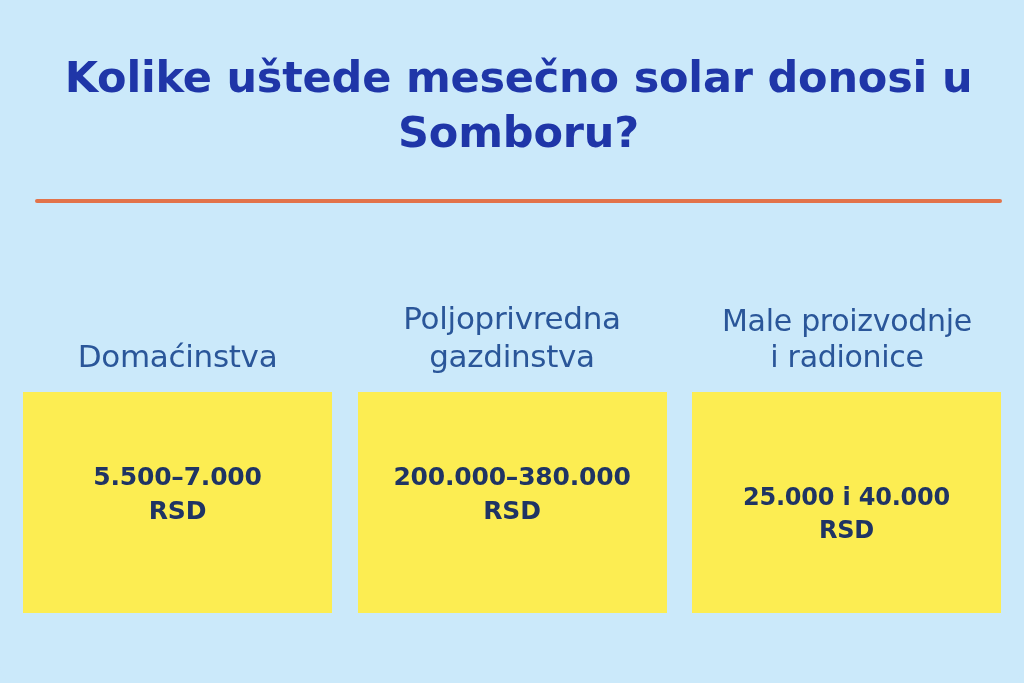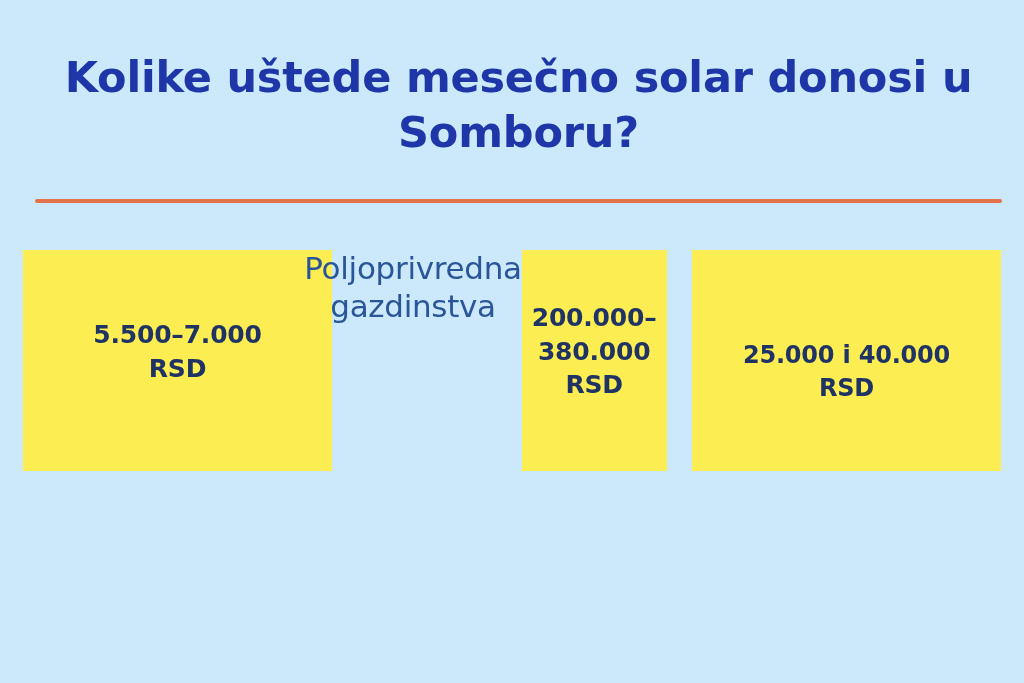--- a/index.html
+++ b/index.html
@@ -59,21 +59,21 @@
     top: 250px;
     width: 978px;
     height: 363px;
     display: flex;
     justify-content: space-between;
     align-items: flex-end;
   }
   .column {
     width: 309px;
     display: flex;
-    flex-direction: row;
+    flex-direction: column;
     justify-content: flex-end;
     height: 100%;
   }
 
   .col-header {
     color: #2a5699;
     font-family: "DejaVu Sans", sans-serif;
     font-size: 31px;
     font-weight: normal;
     line-height: 1.22;
@@ -119,36 +119,39 @@
 
   <div class="title-block">
     <h1 class="title">Kolike uštede mesečno solar donosi u Somboru?</h1>
   </div>
 
   <div class="divider"></div>
 
   <div class="columns">
 
     <div class="column">
+      <div class="col-header">Domaćinstva</div>
       <div class="value-card">
         <div class="value-text">5.500–7.000
 RSD</div>
       </div>
     </div>
 
     <div class="column">
       <div class="col-header">Poljoprivredna
 gazdinstva</div>
       <div class="value-card">
         <div class="value-text">200.000–380.000
 RSD</div>
       </div>
     </div>
 
     <div class="column">
+      <div class="col-header">Male proizvodnje
+i radionice</div>
       <div class="value-card">
         <div class="value-text">25.000 i 40.000
 RSD</div>
       </div>
     </div>
 
   </div>
 
 </div>
 

